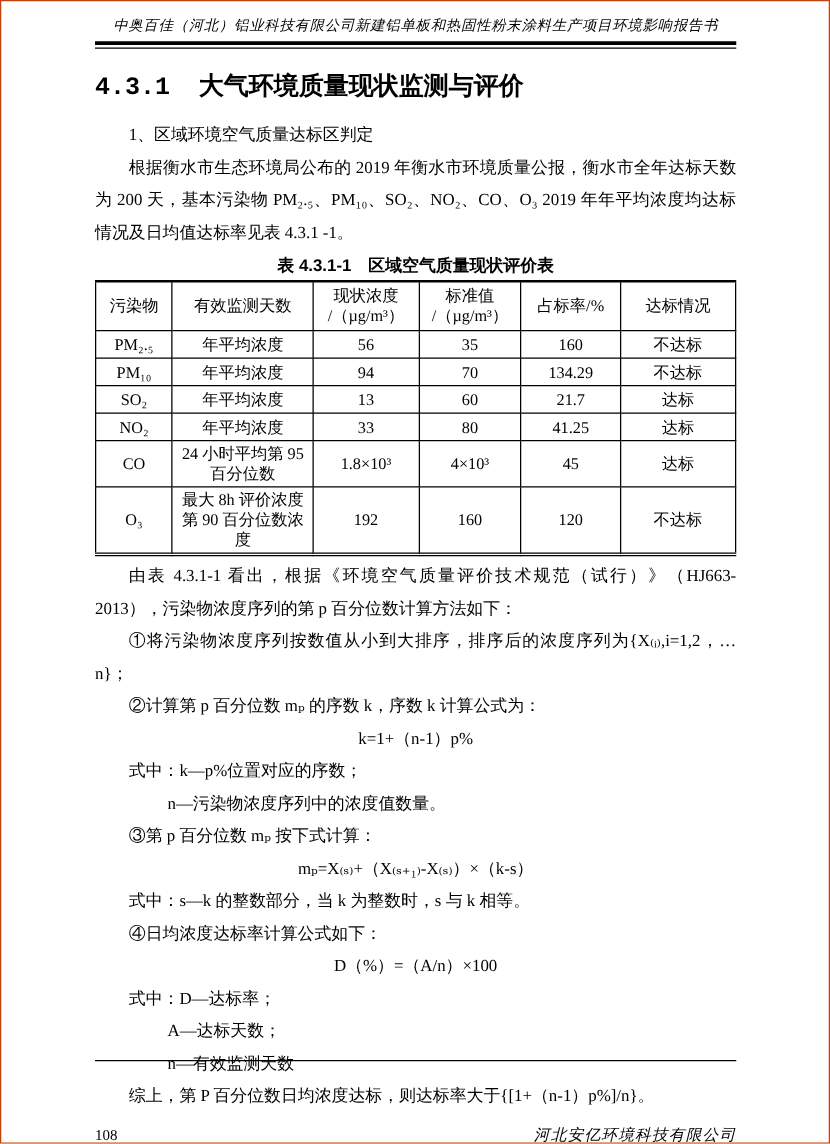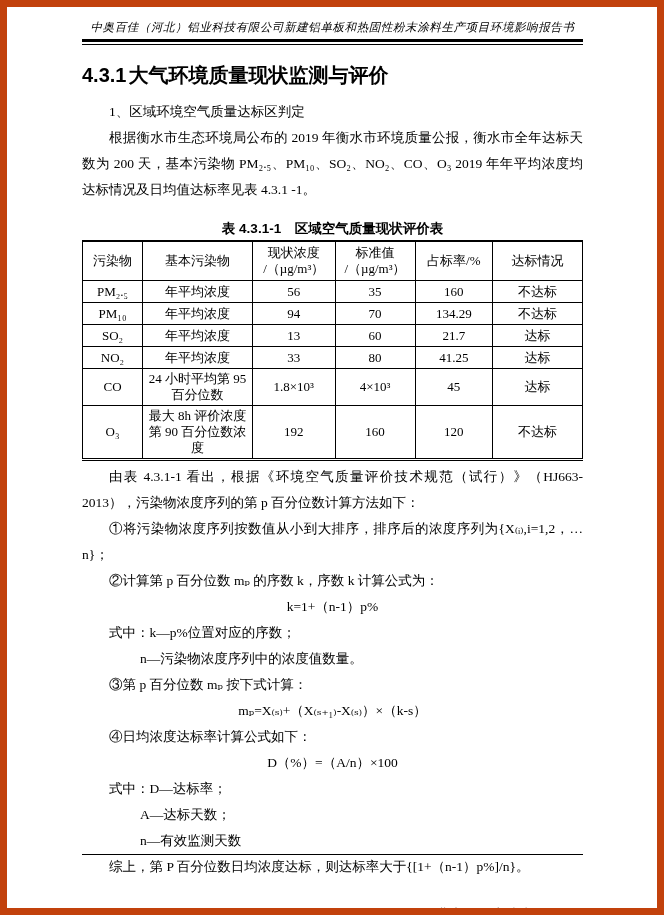--- a/index.html
+++ b/index.html
@@ -4,21 +4,21 @@
 <style>
   html, body { margin: 0; padding: 0; background: #ffffff; }
   .page {
     position: relative;
     width: 664px;
     height: 915px;
     background: #ffffff;
     color: #000;
     font-family: "Liberation Serif", "DejaVu Serif", serif;
     box-sizing: border-box;
-    border: 7px solid #c2410c;
+    border: 1px solid #c2410c;
     overflow: hidden;
   }
   
   .doc-header {
     position: absolute;
     top: 13px; left: 75px; right: 74px;
     text-align: center;
   }
   .doc-header-text {
     font-size: 11.5px;
@@ -36,30 +36,30 @@
   
   .content { position: absolute; top: 48px; left: 75px; right: 74px; }
   .section-heading {
     margin: 6px 0 10px 0;
     font-size: 20px;
     font-weight: bold;
     font-family: "Liberation Sans", "DejaVu Sans", sans-serif;
     line-height: 28px;
   }
   .section-heading .h-num {
-    font-family: Liberation Sans, sans-serif;
-    margin-right: 2px;
+    font-family: Liberation Mono, monospace;
+    margin-right: 23px;
   }
   p { margin: 0; font-size: 13.5px; line-height: 26px; text-align: justify; }
   .ind2 { text-indent: 2em; }
   .note-cont { text-indent: 4.3em; }
   .formula { text-align: center; text-indent: 0; }
   
   .table-caption {
-    margin-top: 15px;
+    margin-top: 3px;
     font-size: 13.5px;
     font-weight: bold;
     text-align: center;
     line-height: 21px;
     font-family: "Liberation Sans", "DejaVu Sans", sans-serif;
   }
   table.aq {
     width: 100%;
     border-collapse: collapse;
     table-layout: fixed;
@@ -123,21 +123,21 @@
         <col class="c-pollutant">
           <col class="c-indicator">
           <col class="c-current">
           <col class="c-standard">
           <col class="c-ratio">
           <col class="c-status">
       </colgroup>
       <thead>
         <tr>
           <th>污染物</th>
-          <th>基本污染物</th>
+          <th>有效监测天数</th>
           <th>现状浓度
 /（µg/m³）</th>
           <th>标准值
 /（µg/m³）</th>
           <th>占标率/%</th>
           <th>达标情况</th>
         </tr>
       </thead>
       <tbody>
         <tr class="single">
@@ -192,20 +192,21 @@
     </table>
 
     <p class="ind2">由表 4.3.1-1 看出，根据《环境空气质量评价技术规范（试行）》（HJ663-2013），污染物浓度序列的第 p 百分位数计算方法如下：</p>
     <p class="ind2">①将污染物浓度序列按数值从小到大排序，排序后的浓度序列为{X₍ᵢ₎,i=1,2，…n}；</p>
     <p class="ind2">②计算第 p 百分位数 mₚ 的序数 k，序数 k 计算公式为：</p>
     <p class="formula">k=1+（n-1）p%</p>
     <p class="ind2">式中：k—p%位置对应的序数；</p>
     <p class="note-cont">n—污染物浓度序列中的浓度值数量。</p>
     <p class="ind2">③第 p 百分位数 mₚ 按下式计算：</p>
     <p class="formula">mₚ=X₍ₛ₎+（X₍ₛ₊₁₎-X₍ₛ₎）×（k-s）</p>
+    <p class="ind2">式中：s—k 的整数部分，当 k 为整数时，s 与 k 相等。</p>
     <p class="ind2">④日均浓度达标率计算公式如下：</p>
     <p class="formula">D（%）=（A/n）×100</p>
     <p class="ind2">式中：D—达标率；</p>
     <p class="note-cont">A—达标天数；</p>
     <p class="note-cont">n—有效监测天数</p>
     <p class="ind2">综上，第 P 百分位数日均浓度达标，则达标率大于{[1+（n-1）p%]/n}。</p>
 
   </div>
 
   <div class="doc-footer">

